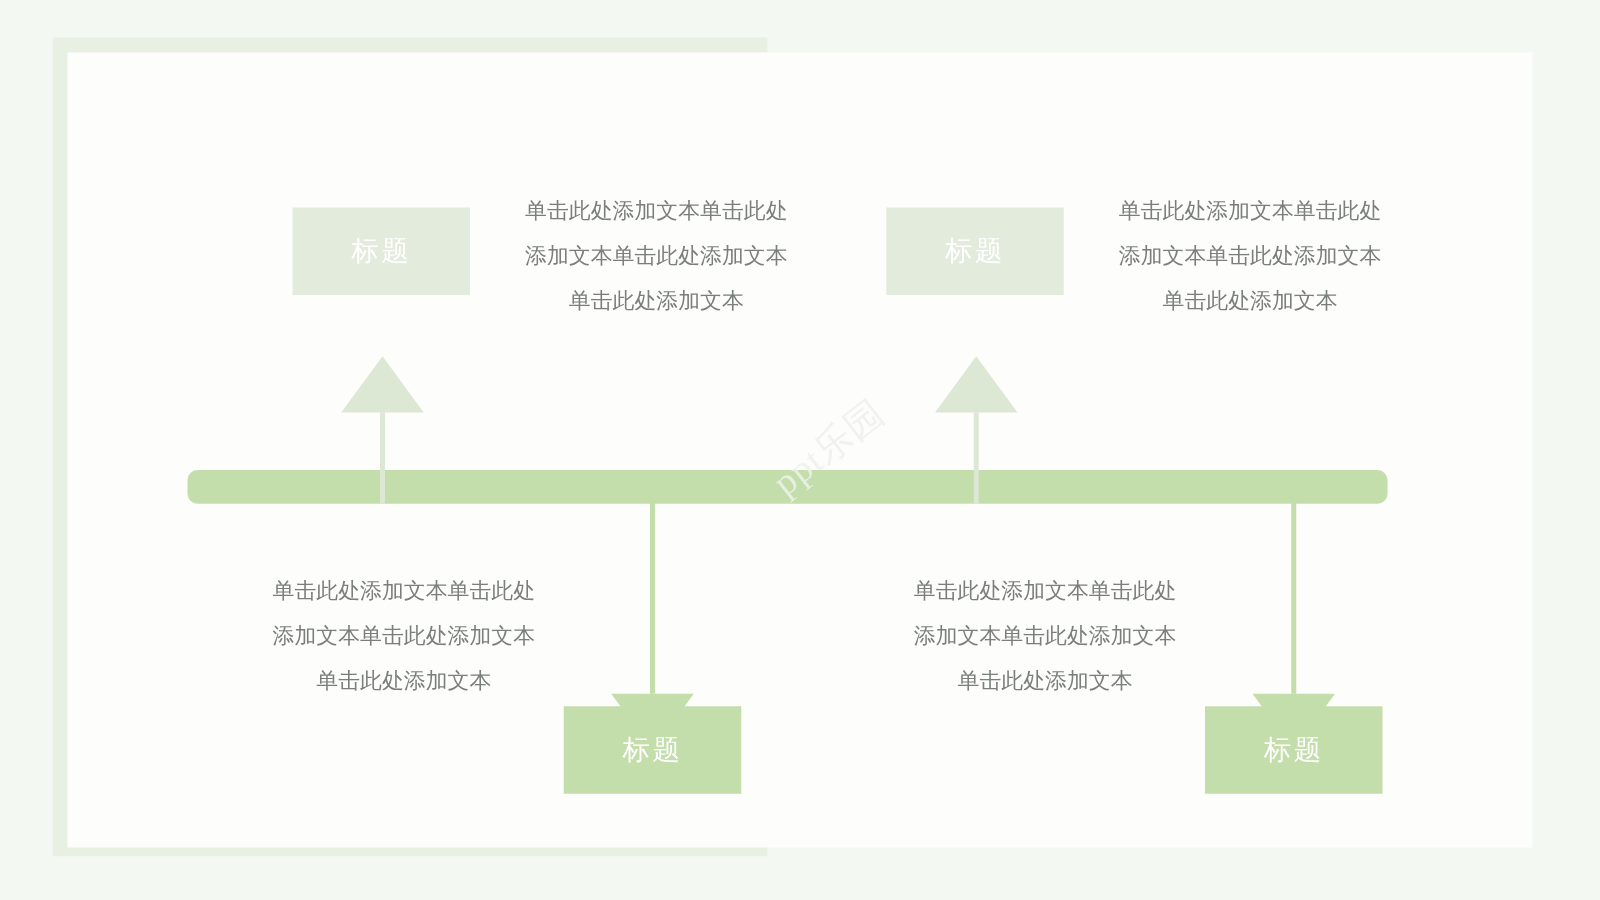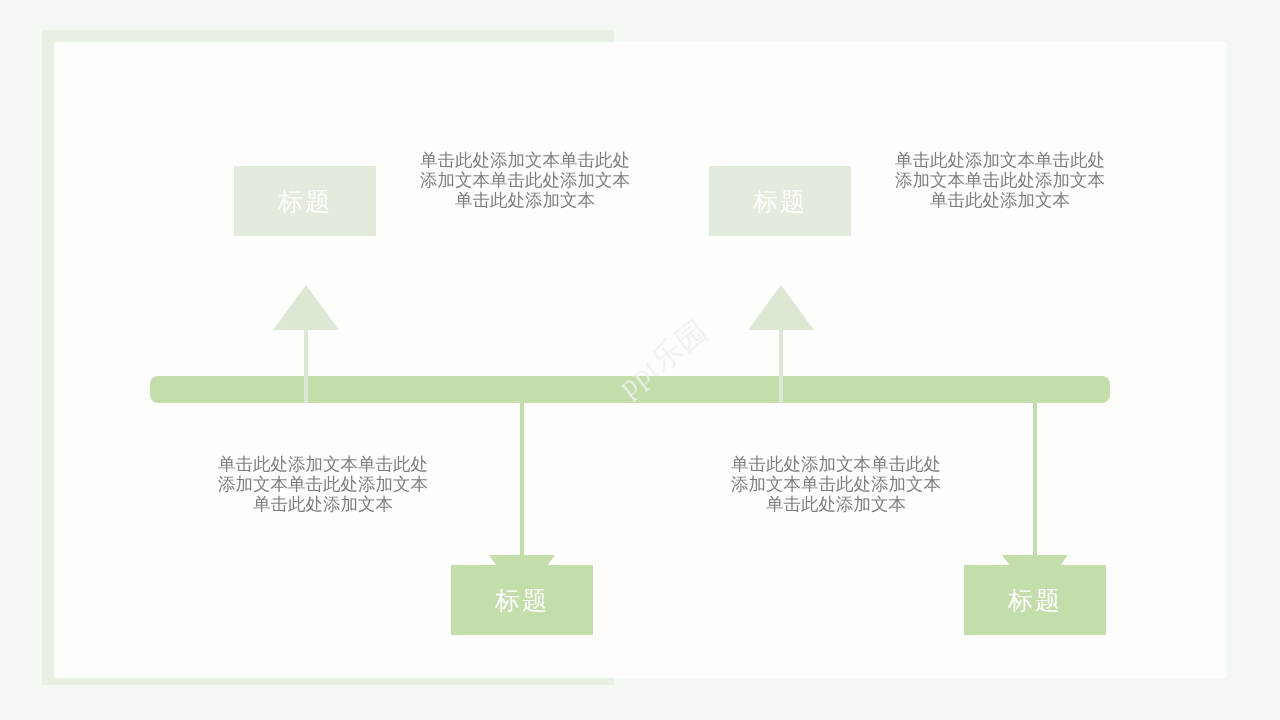--- a/index.html
+++ b/index.html
@@ -82,36 +82,36 @@
     border-top: 45px solid #c3ddab;
   }
 
   
   .title-box {
     position: absolute;
     display: flex;
     align-items: center;
     justify-content: center;
     color: #ffffff;
-    font-size: 25px;
+    font-size: 22px;
     letter-spacing: 2px;
   }
   .title-box.light {
     background: #e2ebdc;
   }
   .title-box.dark {
     background: #c3ddab;
   }
 
   
   .text-block {
     position: absolute;
     color: #7b7f7a;
     font-size: 17.5px;
-    line-height: 20px;
+    line-height: 36px;
     text-align: center;
     white-space: pre-line;
   }
 
   
   .watermark {
     position: absolute;
     left: 588px;
     top: 318px;
     width: 150px;

